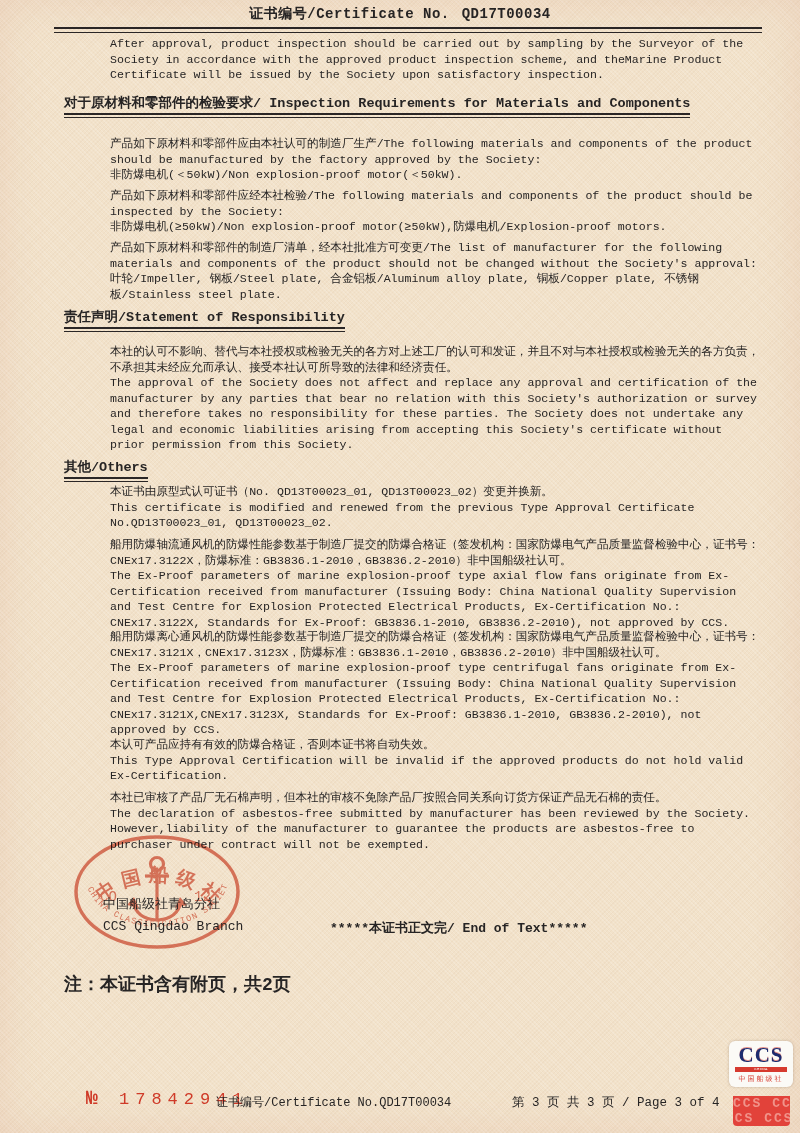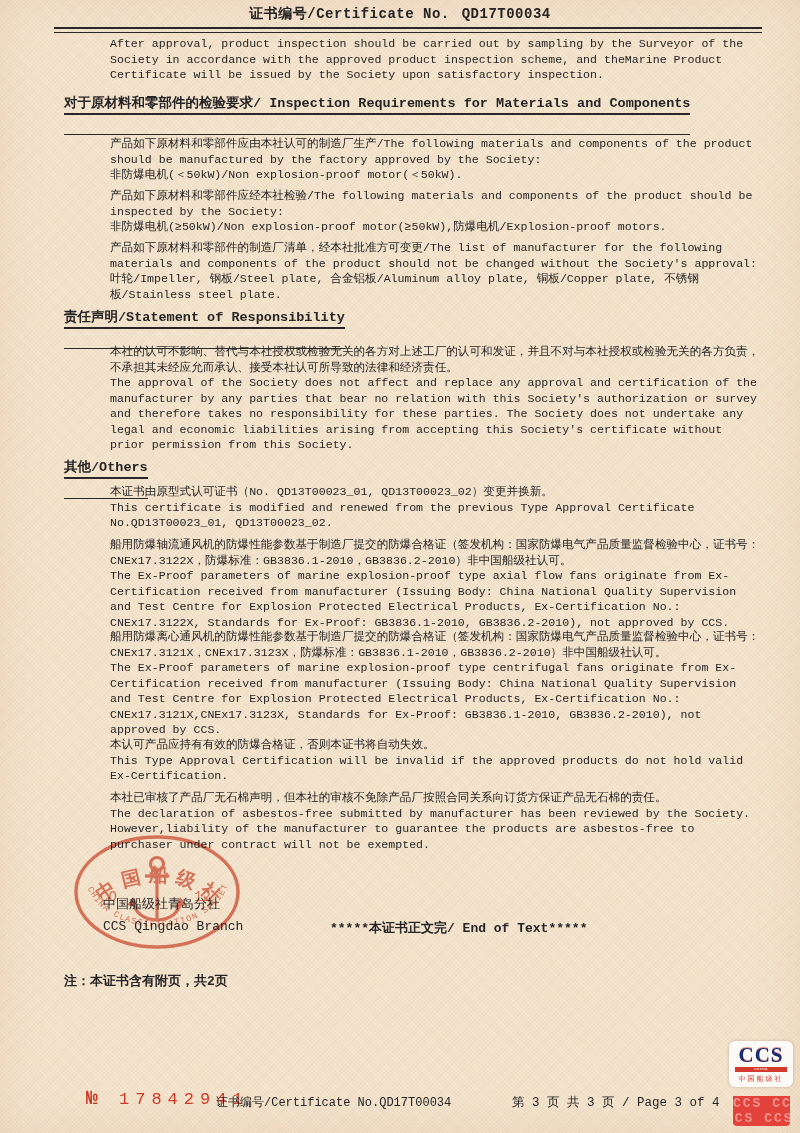--- a/index.html
+++ b/index.html
@@ -12,25 +12,25 @@
     box-shadow:inset 0 0 40px rgba(214,160,140,.25);
     font-family:"Liberation Mono","DejaVu Sans Mono",monospace;
     color:#262424;
   }
   .abs{position:absolute;}
   .para{font-size:11.6px;line-height:15.5px;white-space:pre-line;width:650px;left:110px;}
   .hdr{top:5px;left:0;width:100%;text-align:center;font-weight:bold;font-size:14px;letter-spacing:.5px;}
   .hdr .val{margin-left:12px;}
   .rule{top:27px;left:54px;width:708px;height:3px;border-top:2.5px solid #2a2626;border-bottom:1px solid #2a2626;}
   .sec{left:64px;font-weight:bold;font-size:13.5px;}
-  .sec .u2{display:inline-block;border-bottom:1px solid #2a2626;padding-bottom:19px;}
+  .sec .u2{display:inline-block;border-bottom:1px solid #2a2626;padding-bottom:2px;}
   .sec .u2 .u1{display:inline-block;border-bottom:2px solid #2a2626;padding-bottom:1px;}
   .sig{font-size:13px;z-index:2;text-align:center;}
   .endtxt{font-weight:bold;font-size:13px;z-index:2;}
-  .note{left:64px;font-weight:bold;font-size:13px;}
+  .note{left:64px;font-weight:bold;font-size:18px;}
   .stamp{left:72px;top:833px;z-index:1;opacity:.8;mix-blend-mode:multiply;}
   .serial{left:86px;top:1087px;color:#cf3a28;font-size:20px;font-weight:bold;}
   .serial .num{font-size:17px;letter-spacing:6px;margin-left:21px;font-weight:normal;}
   .fcert{left:216px;top:1094px;font-size:12px;}
   .fpage{left:512px;top:1094px;font-size:12.5px;}
   .ccs-card{left:729px;top:1041px;width:64px;background:#fbfaf6;border-radius:6px;padding:4px 0 3px;
     text-align:center;box-shadow:0 0 3px rgba(90,60,40,.3);z-index:3;}
   .ccs-acronym{font-family:"Liberation Serif","DejaVu Serif",serif;font-weight:bold;font-size:21px;
     line-height:20px;color:#1c2b6e;letter-spacing:1px;text-shadow:0 -1.5px 0 rgba(214,58,47,.55);}
   .ccs-bar{margin:2px auto 2px;width:52px;height:5px;background:#d63a2f;color:#fff;font-size:4px;

